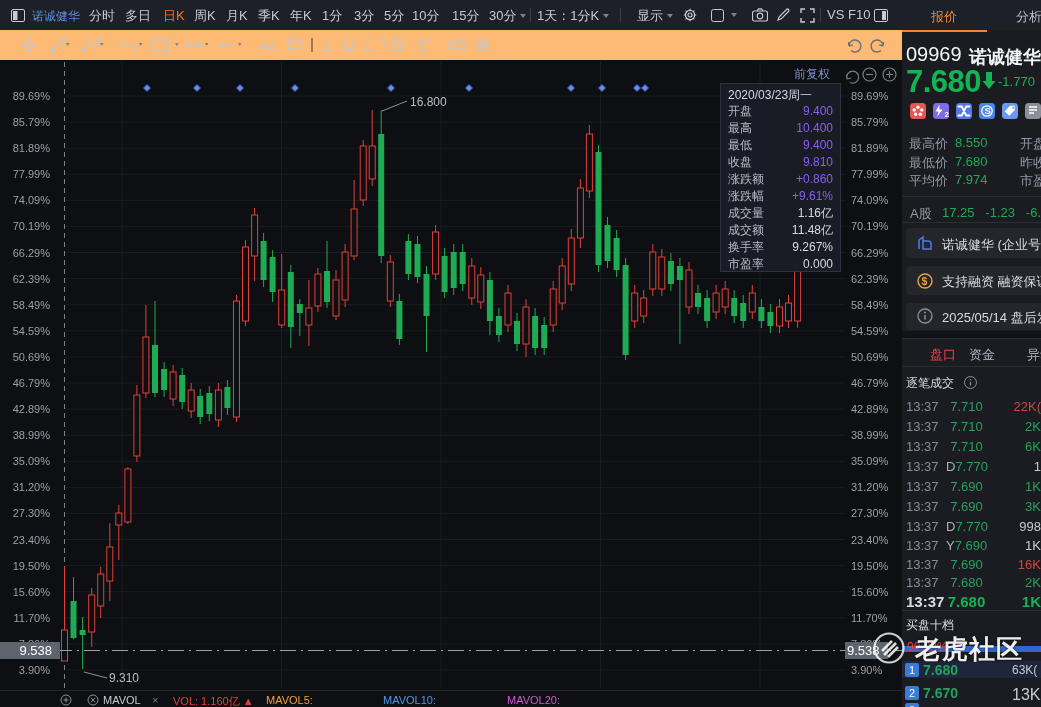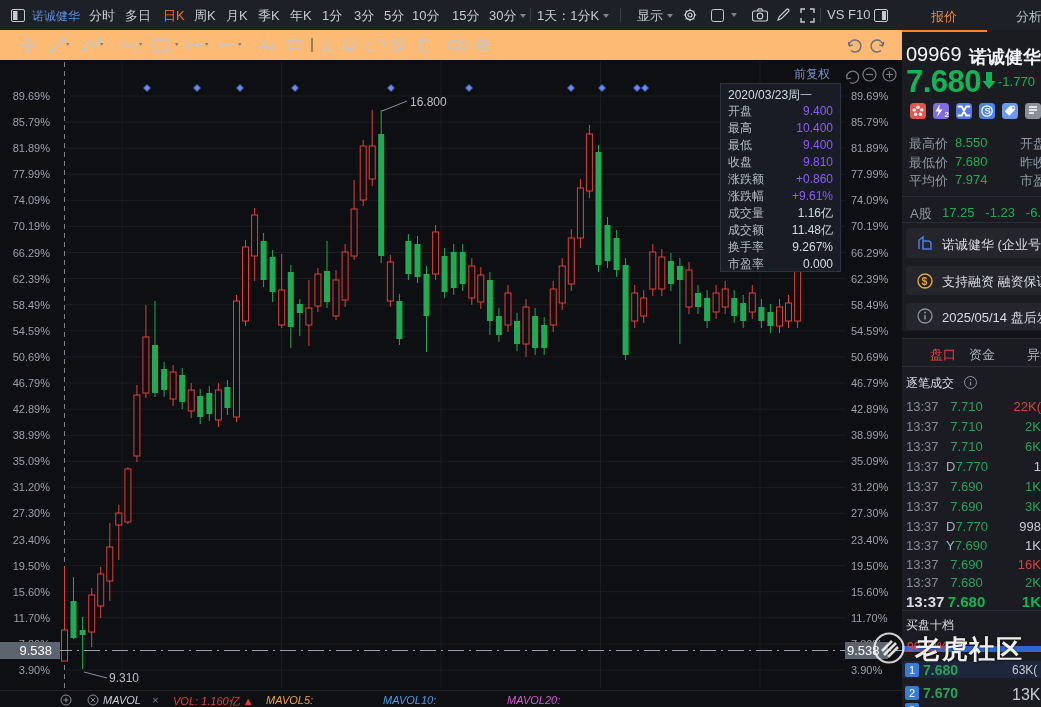--- a/index.html
+++ b/index.html
@@ -20,21 +20,21 @@
 .ax { font-size:11px; fill:#9aa0a8; font-family:"Liberation Sans",sans-serif; }
 
 #tooltip { position:absolute; left:720px; top:83px; width:121px; height:189px; background:rgba(26,29,38,0.96); border:1px solid #2e3340; padding:3px 7px 0 7px; }
 #tooltip .tthead { color:#d4d8e0; font-size:12px; line-height:16px; }
 .ttrow { display:flex; justify-content:space-between; font-size:12px; line-height:17px; }
 .ttl { color:#b6bbc4; }
 .ttr { color:#8b5cf6; }
 .ttw { color:#d4d8e0; }
 
 #legend { position:absolute; left:0; top:690px; width:902px; height:17px; border-top:1px solid #23262b; font-size:11px; color:#c6cad2; }
-#legend span { position:absolute; top:3px; white-space:nowrap;font-style:italic; }
+#legend span { position:absolute; top:3px; white-space:nowrap; }
 
 #rpanel { position:absolute; left:902px; top:0; width:139px; height:707px; background:#1a1c21; overflow:hidden;padding-left:25px; }
 #rphead { position:absolute; left:0; top:0; width:139px; height:30px; background:#1d2026; }
 #rpind { position:absolute; left:-2px; top:30px; width:87px; height:2px; background:#f0853a; }
 .rtab { position:absolute; top:8px; font-size:13px; color:#b9bec6; }
 .card { position:absolute; left:4px; width:139px; background:#24262c; border-radius:4px; color:#d8dce2; font-size:13px; }
 .trow { position:absolute; left:4px; width:135px; height:20px; font-size:13px; white-space:nowrap; }
 .tt2 { position:absolute; left:0; color:#878d96; }
 .tpr { position:absolute; left:40px; width:41px; text-align:center; color:#27a15c; }
 .pfx { color:#aab0b9; }

